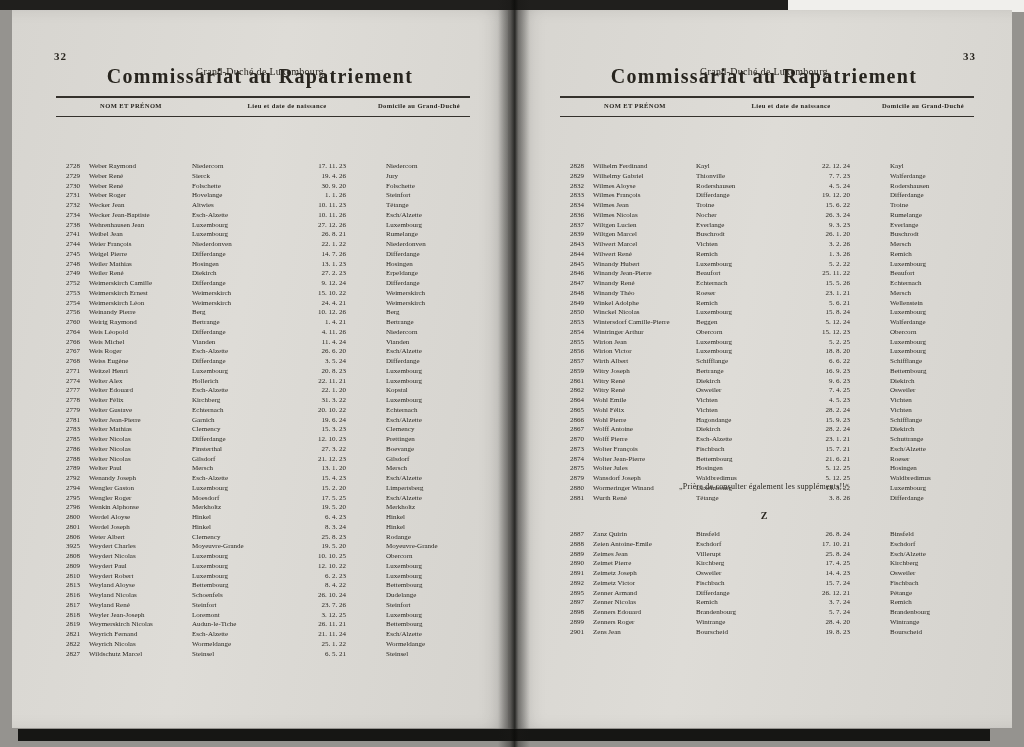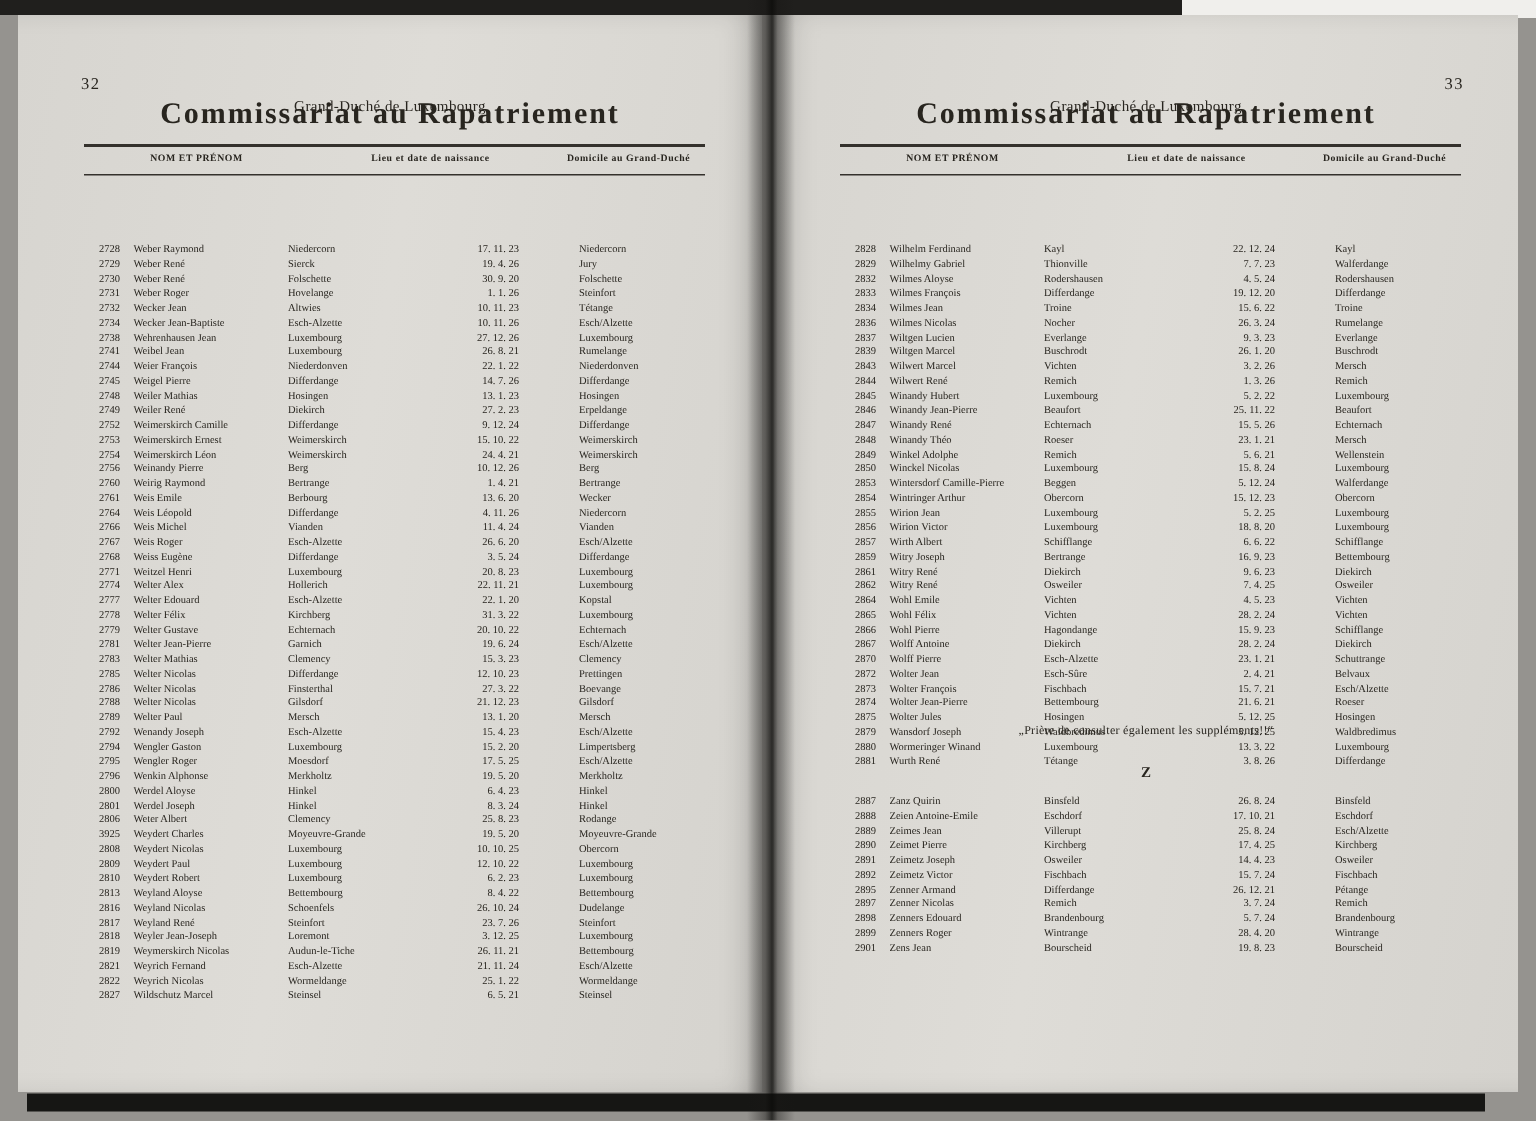--- a/index.html
+++ b/index.html
@@ -17,21 +17,21 @@
     position:absolute; top:10px; height:718px;
     background:linear-gradient(100deg,#d7d5d0 0%, #dedcd7 45%, #d5d3ce 100%);
     color:#28251f; z-index:1;
   }
   .page.left  { left:12px;  width:496px; box-shadow: inset -16px 0 24px -14px rgba(0,0,0,0.40); }
   .page.right { left:516px; width:496px; box-shadow: inset 16px 0 24px -14px rgba(0,0,0,0.40); }
   .gutter {
     position:absolute; left:498px; top:0; width:32px; height:747px; z-index:2;
     background:linear-gradient(to right, rgba(0,0,0,0) 0%, rgba(25,24,22,0.45) 38%, rgba(12,12,10,0.78) 52%, rgba(25,24,22,0.40) 64%, rgba(0,0,0,0) 100%);
   }
-  .page-num { position:absolute; top:40px; font-size:11px; font-weight:normal; letter-spacing:1px; }
+  .page-num { position:absolute; top:40px; font-size:11px; font-weight:bold; letter-spacing:1px; }
   .page.left  .page-num { left:42px; }
   .page.right .page-num { right:36px; }
   .page-header { position:absolute; top:56px; left:0; width:100%; text-align:center; font-size:10px; letter-spacing:0.3px; }
   .page-title  { position:absolute; top:55px; left:0; width:100%; text-align:center; font-size:20px; font-weight:bold; letter-spacing:1.3px; }
   .rule-thick { position:absolute; top:86px;  left:44px; width:414px; height:2px; background:#34312c; }
   .rule-thin  { position:absolute; top:106px; left:44px; width:414px; height:1px; background:#34312c; }
   .col-headers { position:absolute; top:92px; left:44px; width:414px; display:flex; font-size:6.5px; font-weight:bold; letter-spacing:0.4px; }
   .ch-name  { width:150px; text-align:center; }
   .ch-birth { width:162px; text-align:center; }
   .ch-dom   { flex:1; text-align:center; }
@@ -177,27 +177,20 @@
         <span class="c-dom">Berg</span>
       </div>
       <div class="row">
         <span class="c-num">2760</span>
         <span class="c-name">Weirig Raymond</span>
         <span class="c-birth">Bertrange</span>
         <span class="c-date">1. 4. 21</span>
         <span class="c-dom">Bertrange</span>
       </div>
       <div class="row">
-        <span class="c-num">2761</span>
-        <span class="c-name">Weis Emile</span>
-        <span class="c-birth">Berbourg</span>
-        <span class="c-date">13. 6. 20</span>
-        <span class="c-dom">Wecker</span>
-      </div>
-      <div class="row">
         <span class="c-num">2764</span>
         <span class="c-name">Weis Léopold</span>
         <span class="c-birth">Differdange</span>
         <span class="c-date">4. 11. 26</span>
         <span class="c-dom">Niedercorn</span>
       </div>
       <div class="row">
         <span class="c-num">2766</span>
         <span class="c-name">Weis Michel</span>
         <span class="c-birth">Vianden</span>
@@ -640,27 +633,20 @@
         <span class="c-dom">Diekirch</span>
       </div>
       <div class="row">
         <span class="c-num">2870</span>
         <span class="c-name">Wolff Pierre</span>
         <span class="c-birth">Esch-Alzette</span>
         <span class="c-date">23. 1. 21</span>
         <span class="c-dom">Schuttrange</span>
       </div>
       <div class="row">
-        <span class="c-num">2872</span>
-        <span class="c-name">Wolter Jean</span>
-        <span class="c-birth">Esch-Sûre</span>
-        <span class="c-date">2. 4. 21</span>
-        <span class="c-dom">Belvaux</span>
-      </div>
-      <div class="row">
         <span class="c-num">2873</span>
         <span class="c-name">Wolter François</span>
         <span class="c-birth">Fischbach</span>
         <span class="c-date">15. 7. 21</span>
         <span class="c-dom">Esch/Alzette</span>
       </div>
       <div class="row">
         <span class="c-num">2874</span>
         <span class="c-name">Wolter Jean-Pierre</span>
         <span class="c-birth">Bettembourg</span>

